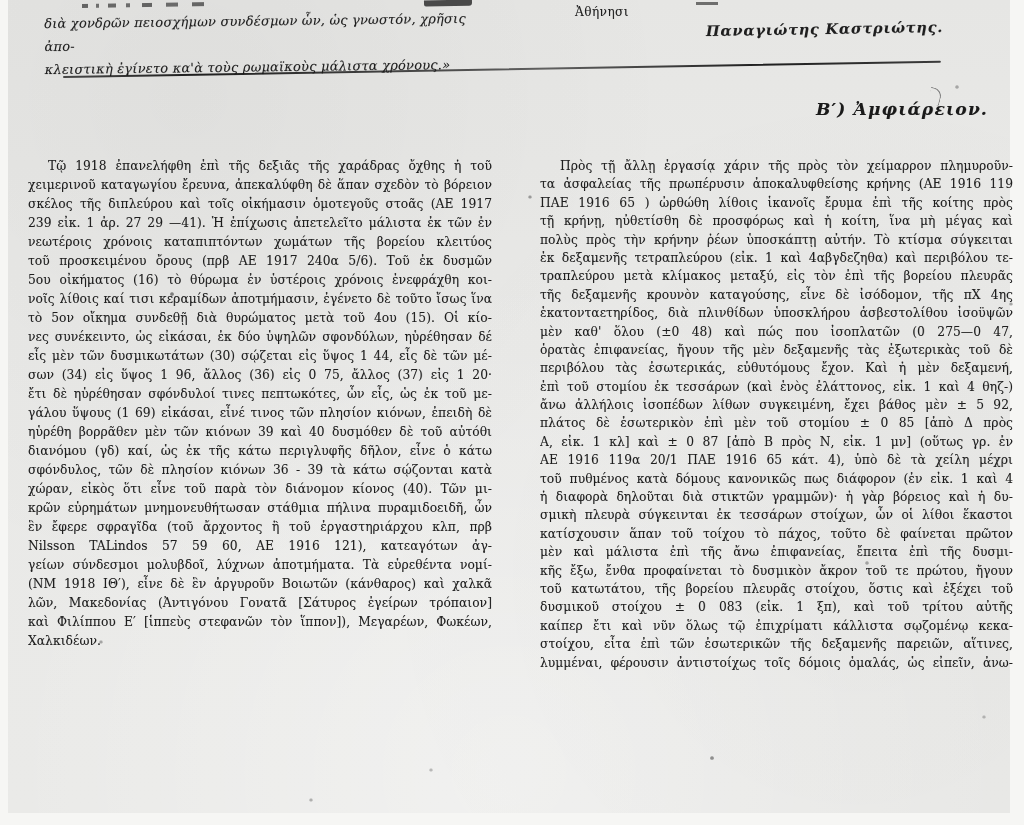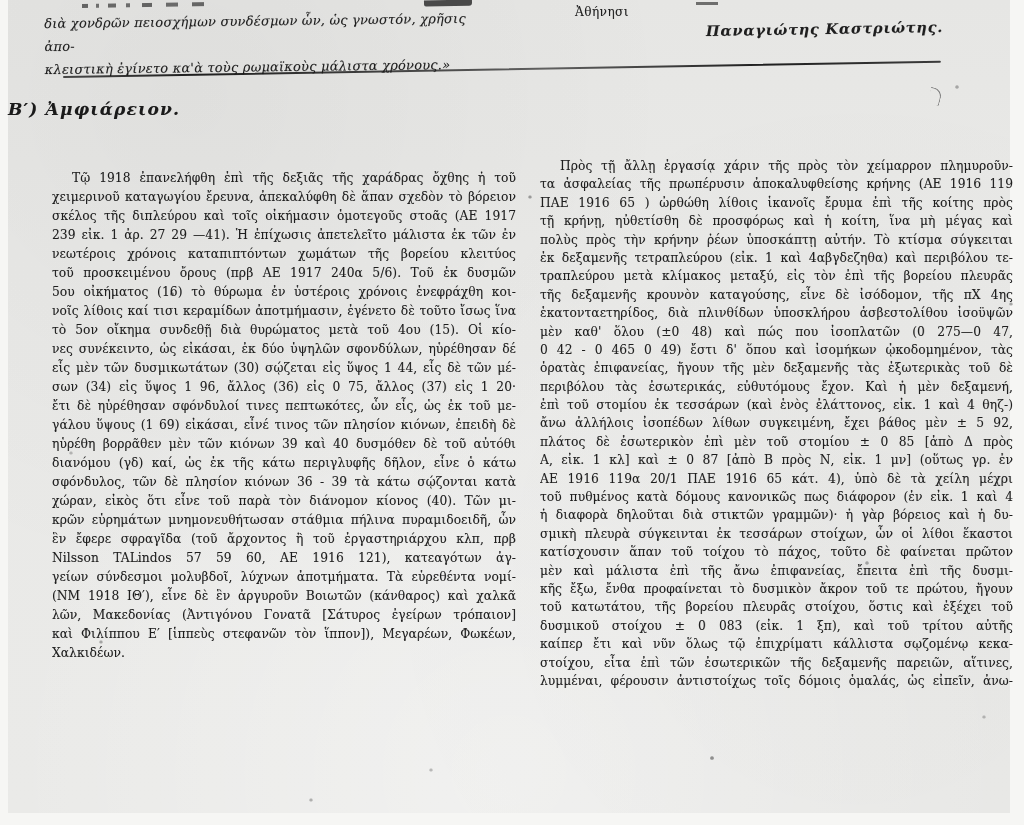--- a/index.html
+++ b/index.html
@@ -40,28 +40,28 @@
   .hrule {
     position: absolute; left: 55px; top: 76px; width: 878px; height: 1.6px;
     background: linear-gradient(to right,
       rgba(20,20,20,0.75), rgba(20,20,20,0.95) 15%, rgba(40,40,40,0.7) 55%,
       rgba(20,20,20,0.95) 80%, rgba(30,30,30,0.85));
     transform: rotate(-1deg); transform-origin: left center;
     border-radius: 1px;
   }
   .section-title {
     position: absolute; left: 0; top: 99px; width: 980px;
-    margin: 0; text-align: left;
+    margin: 0; text-align: right;
     font-size: 17px; font-weight: bold; font-style: italic;
     letter-spacing: 1.2px;
     color: #1a1a1a; text-shadow: 0.3px 0.3px 0.6px rgba(70,70,70,0.4);
   }
 
   .col { position: absolute; top: 157px; }
-  .col-left  { left: 44px;  width: 464px; margin-top: 12px; }
+  .col-left  { left: 20px;  width: 464px; }
   .col-right { left: 512px; width: 473px; margin-left: 20px; }
   .col .text-line {
     font-size: 12.2px;
     letter-spacing: 0.1px;
     text-align: justify;
     text-align-last: justify;
     overflow: hidden;
     color: #1e1e1e;
     text-shadow: 0.3px 0.3px 0.6px rgba(70,70,70,0.35);
   }
@@ -171,21 +171,20 @@
       <div class="text-line">Πρὸς τῇ ἄλλῃ ἐργασίᾳ χάριν τῆς πρὸς τὸν χείμαρρον πλημυροῦν-</div>
       <div class="text-line">τα ἀσφαλείας τῆς πρωπέρυσιν ἀποκαλυφθείσης κρήνης (ΑΕ 1916 119</div>
       <div class="text-line">ΠΑΕ 1916 65 ) ὠρθώθη λίθοις ἱκανοῖς ἔρυμα ἐπὶ τῆς κοίτης πρὸς</div>
       <div class="text-line">τῇ κρήνῃ, ηὐθετίσθη δὲ προσφόρως καὶ ἡ κοίτη, ἵνα μὴ μέγας καὶ</div>
       <div class="text-line">πολὺς πρὸς τὴν κρήνην ῥέων ὑποσκάπτῃ αὐτήν. Τὸ κτίσμα σύγκειται</div>
       <div class="text-line">ἐκ δεξαμενῆς τετραπλεύρου (εἰκ. 1 καὶ 4αβγδεζηθα) καὶ περιβόλου τε-</div>
       <div class="text-line">τραπλεύρου μετὰ κλίμακος μεταξύ, εἰς τὸν ἐπὶ τῆς βορείου πλευρᾶς</div>
       <div class="text-line">τῆς δεξαμενῆς κρουνὸν καταγούσης, εἶνε δὲ ἰσόδομον, τῆς πΧ 4ης</div>
       <div class="text-line">ἑκατονταετηρίδος, διὰ πλινθίδων ὑποσκλήρου ἀσβεστολίθου ἰσοϋψῶν</div>
       <div class="text-line">μὲν καθ' ὅλου (±0 48) καὶ πώς που ἰσοπλατῶν (0 275—0 47,</div>
-      <div class="text-line">0 42 - 0 465 0 49) ἔστι δ' ὅπου καὶ ἰσομήκων ᾠκοδομημένον, τὰς</div>
       <div class="text-line">ὁρατὰς ἐπιφανείας, ἤγουν τῆς μὲν δεξαμενῆς τὰς ἐξωτερικὰς τοῦ δὲ</div>
       <div class="text-line">περιβόλου τὰς ἐσωτερικάς, εὐθυτόμους ἔχον. Καὶ ἡ μὲν δεξαμενή,</div>
       <div class="text-line">ἐπὶ τοῦ στομίου ἐκ τεσσάρων (καὶ ἑνὸς ἐλάττονος, εἰκ. 1 καὶ 4 θηζ-)</div>
       <div class="text-line">ἄνω ἀλλήλοις ἰσοπέδων λίθων συγκειμένη, ἔχει βάθος μὲν ± 5 92,</div>
       <div class="text-line">πλάτος δὲ ἐσωτερικὸν ἐπὶ μὲν τοῦ στομίου ± 0 85 [ἀπὸ Δ πρὸς</div>
       <div class="text-line">Α, εἰκ. 1 κλ] καὶ ± 0 87 [ἀπὸ Β πρὸς Ν, εἰκ. 1 μν] (οὕτως γρ. ἐν</div>
       <div class="text-line">ΑΕ 1916 119α 20/1 ΠΑΕ 1916 65 κάτ. 4), ὑπὸ δὲ τὰ χείλη μέχρι</div>
       <div class="text-line">τοῦ πυθμένος κατὰ δόμους κανονικῶς πως διάφορον (ἐν εἰκ. 1 καὶ 4</div>
       <div class="text-line">ἡ διαφορὰ δηλοῦται διὰ στικτῶν γραμμῶν)· ἡ γὰρ βόρειος καὶ ἡ δυ-</div>
       <div class="text-line">σμικὴ πλευρὰ σύγκεινται ἐκ τεσσάρων στοίχων, ὧν οἱ λίθοι ἕκαστοι</div>

